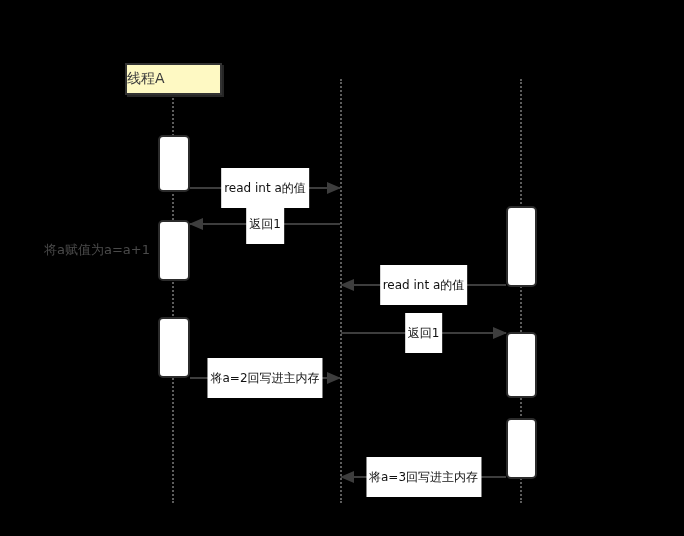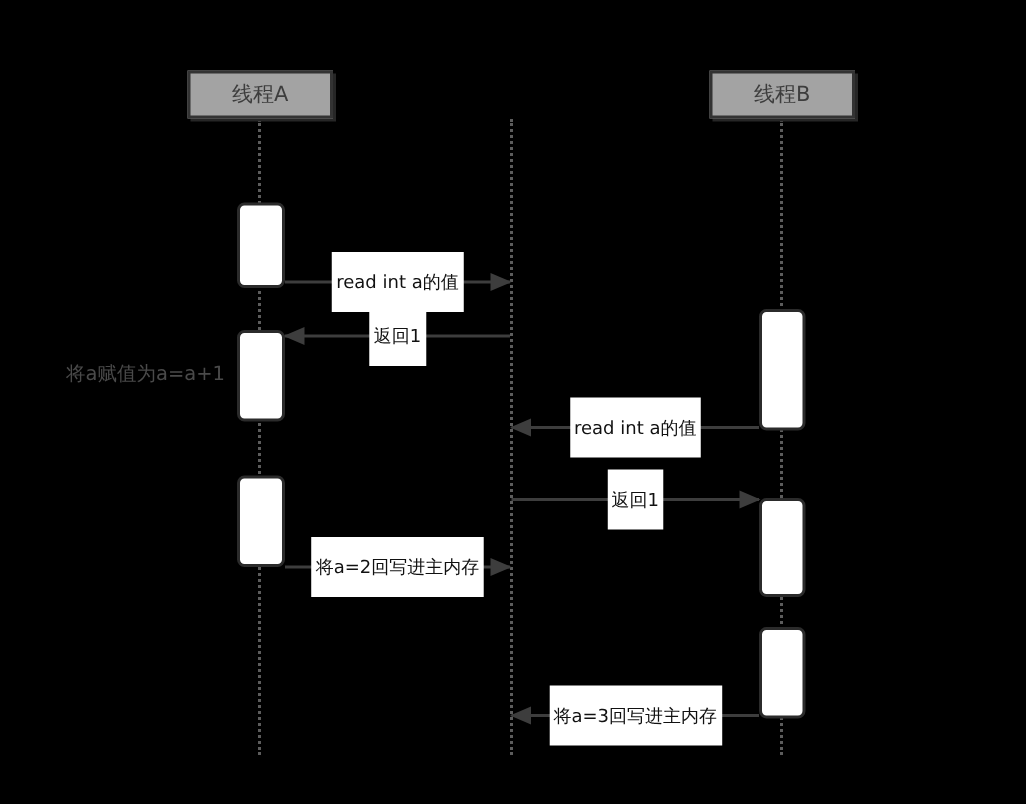--- a/index.html
+++ b/index.html
@@ -10,26 +10,26 @@
     overflow:hidden;
     font-family:"DejaVu Sans", sans-serif;
   }
   .lifeline{
     position:absolute;
     top:79px;height:424px;width:0;
     border-left:2px dotted #5c5c5c;
   }
   .participant{
     position:absolute;
-    top:47px;width:97px;height:32px;
+    top:63px;width:97px;height:32px;
     box-sizing:border-box;
-    background:#a3a3a3;
+    background:#fef9c3;
     border:2px solid #333333;
     box-shadow:2px 2px 0 #262626;
-    display:flex;align-items:center;justify-content:center;
+    display:flex;align-items:center;
     color:#3d3d3d;font-size:14px;
   }
   .activation{
     position:absolute;
     box-sizing:border-box;
     background:#ffffff;
     border:2px solid #2b2b2b;
     border-radius:5px;
   }
   .message{position:absolute;height:0;}
@@ -62,23 +62,20 @@
 <body>
 
 <div class="stage">
 
   <div class="lifeline" style="left:172px"></div>
   <div class="lifeline" style="left:340px"></div>
   <div class="lifeline" style="left:520px"></div>
 
   <div class="participant" style="left:125px">
     <span>线程A</span>
-  </div>
-  <div class="participant" style="left:473px">
-    <span>线程B</span>
   </div>
 
   <div class="activation" style="left:158px;top:135px;width:32px;height:57px"></div>
   <div class="activation" style="left:158px;top:220px;width:32px;height:61px"></div>
   <div class="activation" style="left:158px;top:317px;width:32px;height:61px"></div>
   <div class="activation" style="left:506px;top:206px;width:31px;height:81px"></div>
   <div class="activation" style="left:506px;top:332px;width:31px;height:66px"></div>
   <div class="activation" style="left:506px;top:418px;width:31px;height:61px"></div>
 
   <div class="message" style="left:190px;top:188px;width:150px">

